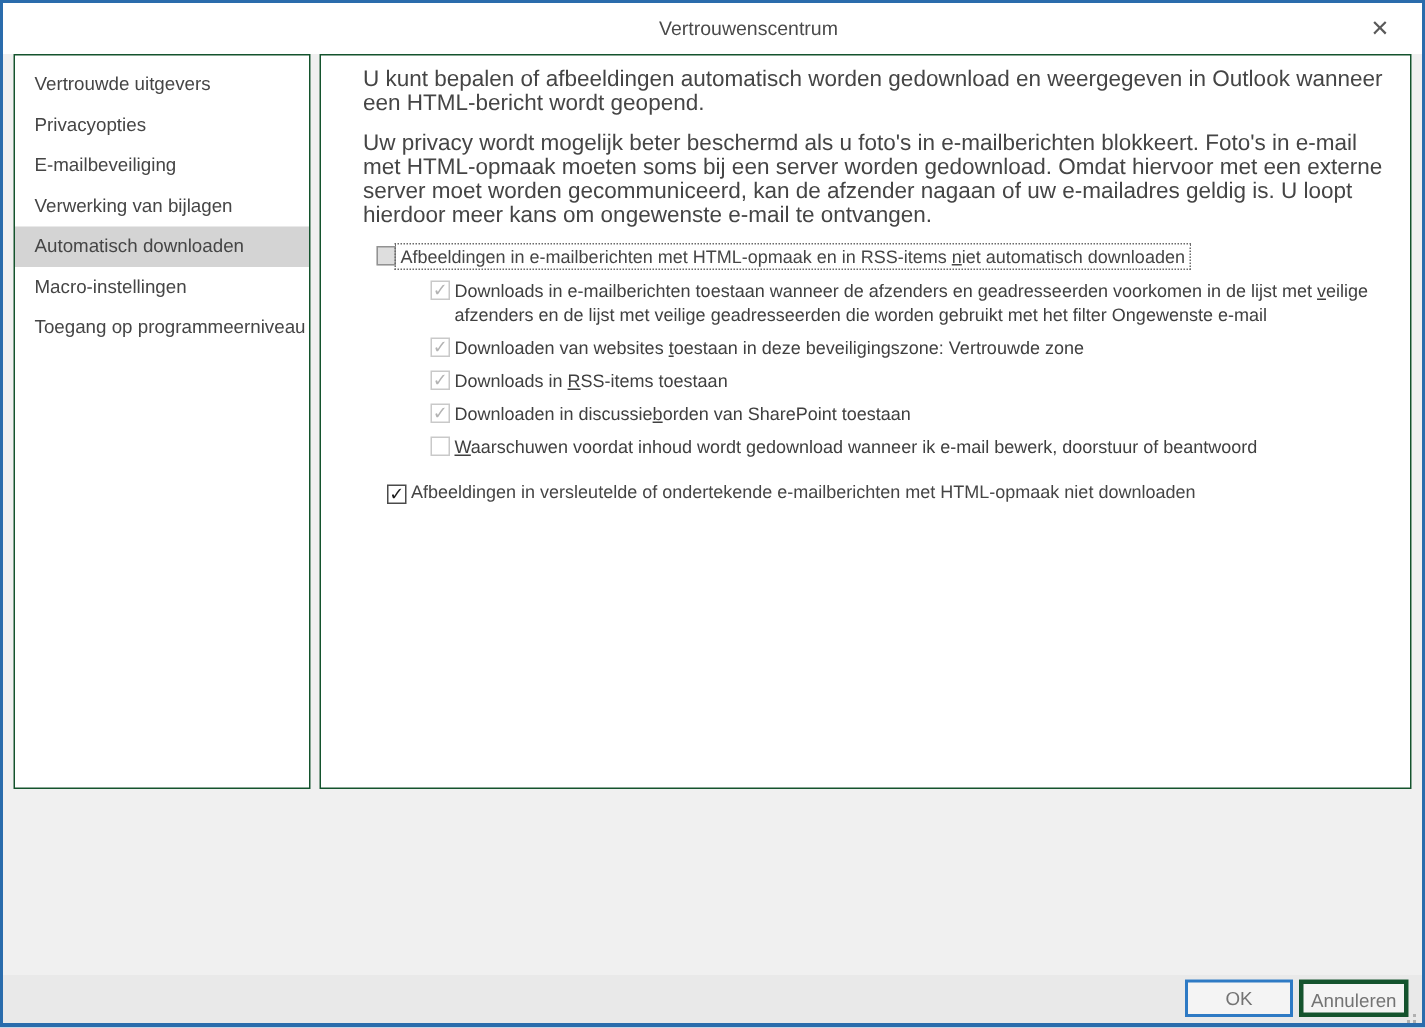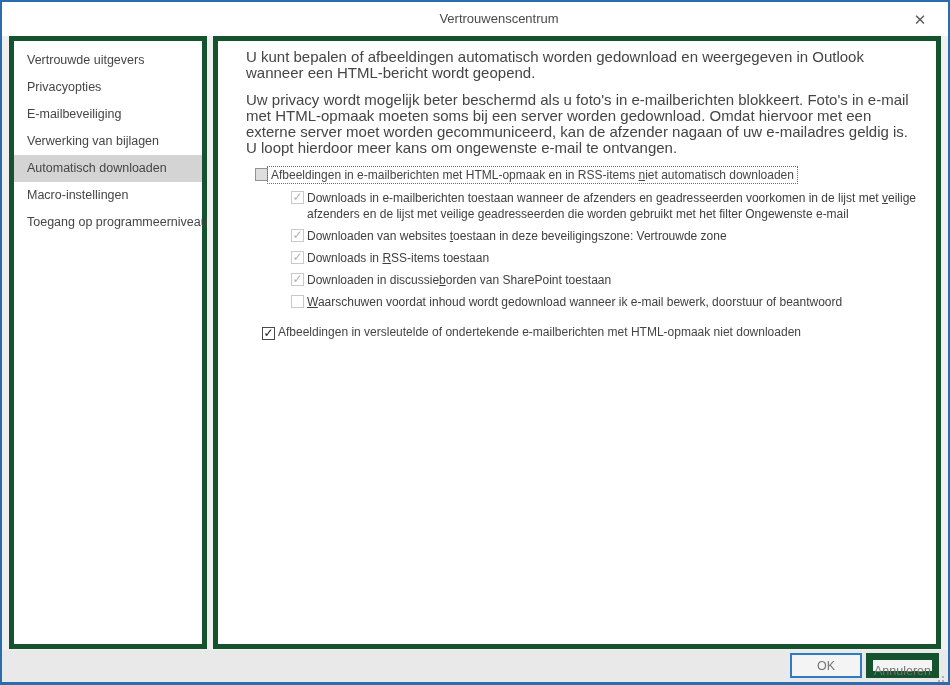--- a/index.html
+++ b/index.html
@@ -13,21 +13,21 @@
   }
 
   
   .titlebar{ position:absolute; left:0; top:0; right:0; height:34px; background:#ffffff; }
   .title{ position:absolute; left:0; right:0; top:9px; text-align:center;
           font-size:13px; color:#4a4a4a;padding-left:48px; }
   .close-btn{ position:absolute; right:17px; top:7px; width:22px; height:22px;
           text-align:center; line-height:22px; font-size:15px; color:#5a5a5a; cursor:default; }
 
   
-  .panel{ background:#fff; border:5px solid #14532d; position:absolute; top:34px; height:613px; }
+  .panel{ background:#fff; border:1px solid #14532d; position:absolute; top:34px; height:490px; }
   .sidebar{ left:7px; width:198px; padding-top:6px; }
   .main{ left:211px; right:7px; padding:8px 14px 0 28px; }
 
   .side-item{ line-height:27px; padding-left:13px; font-size:12.5px; color:#454545;
               white-space:nowrap; cursor:default; }
   .side-item.selected{ background:#d4d4d4; }
 
   
   .para{ font-size:15px; line-height:16px; color:#454545; margin-bottom:11px; max-width:692px; }
 
@@ -46,21 +46,21 @@
   .row-cb1{ margin-left:9px; margin-bottom:7px; }
   .row-sub{ margin-left:45px; }
   .row-sub .lbl{ max-width:630px; }
   .row-cb2{ margin-left:16px; margin-top:14px;align-items:flex-end; }
 
   
   .footer{ position:absolute; left:0; right:0; bottom:0; height:32px; background:#e9e9e9; }
   .btn{ position:absolute; top:3px; height:25px; font-size:12.5px; color:#737373;
         text-align:center; line-height:22px; background:#f4f4f4; cursor:default; }
   .btn-ok{ right:86px; width:72px; border:2px solid #2e7ac4; }
-  .btn-cancel{ right:9px; width:73px; border:7px solid #14532d; line-height:23px; }
+  .btn-cancel{ right:9px; width:73px; border:3px solid #14532d; line-height:23px; }
 
   .grip{ position:absolute; right:4px; bottom:4px; width:2px; height:2px; background:#b0b0b0;
          box-shadow:-4px 4px #b0b0b0, 0 4px #b0b0b0, -8px 8px #b0b0b0, -4px 8px #b0b0b0, 0 8px #b0b0b0; }
 </style>
 </head>
 <body>
 
 <div class="window">
 
   <div class="titlebar">

